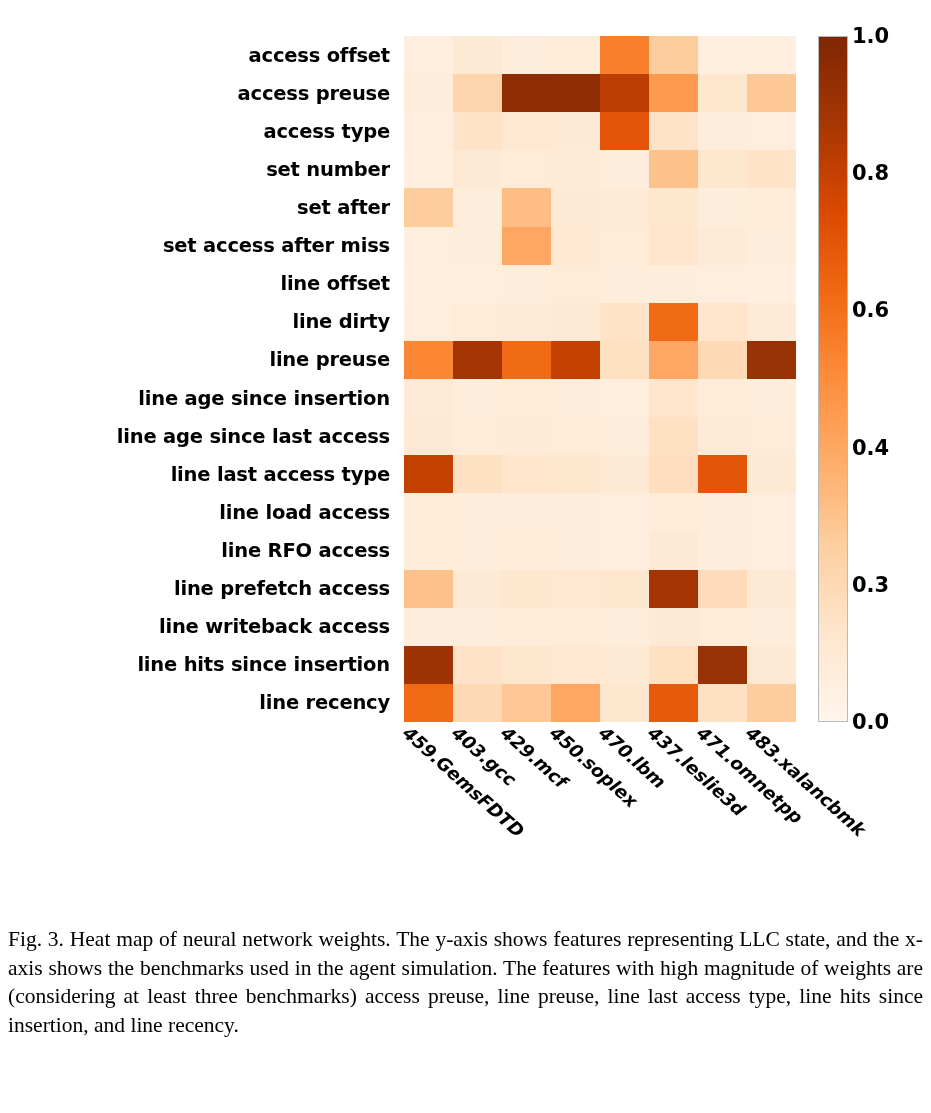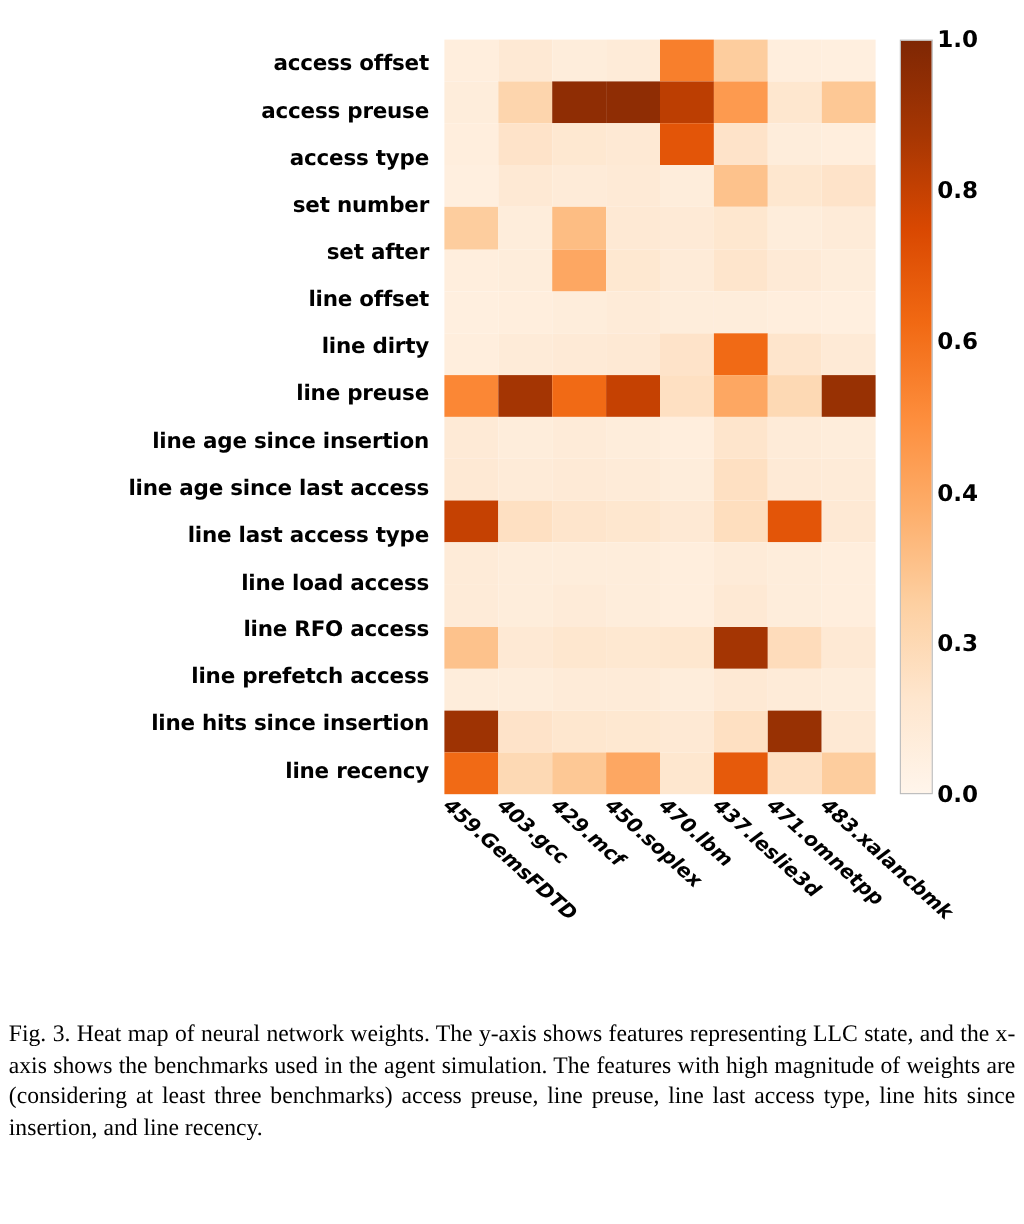--- a/index.html
+++ b/index.html
@@ -136,29 +136,31 @@
 <body>
 
 <div id="figure">
 
   <div id="ylabels">
       <div class="ylabel">access offset</div>
       <div class="ylabel">access preuse</div>
       <div class="ylabel">access type</div>
       <div class="ylabel">set number</div>
       <div class="ylabel">set after</div>
+      <div class="ylabel">set access after miss</div>
       <div class="ylabel">line offset</div>
       <div class="ylabel">line dirty</div>
       <div class="ylabel">line preuse</div>
       <div class="ylabel">line age since insertion</div>
       <div class="ylabel">line age since last access</div>
       <div class="ylabel">line last access type</div>
       <div class="ylabel">line load access</div>
       <div class="ylabel">line RFO access</div>
       <div class="ylabel">line prefetch access</div>
+      <div class="ylabel">line writeback access</div>
       <div class="ylabel">line hits since insertion</div>
       <div class="ylabel">line recency</div>
     </div>
 
   <div id="plot-area">
     <div id="grid" style="grid-template-columns: repeat(8, 1fr); grid-template-rows: repeat(18, 1fr);">
         <div class="cell" style="background: rgb(255, 238, 221);"></div>
         <div class="cell" style="background: rgb(254, 233, 212);"></div>
         <div class="cell" style="background: rgb(254, 237, 219);"></div>
         <div class="cell" style="background: rgb(254, 235, 216);"></div>

